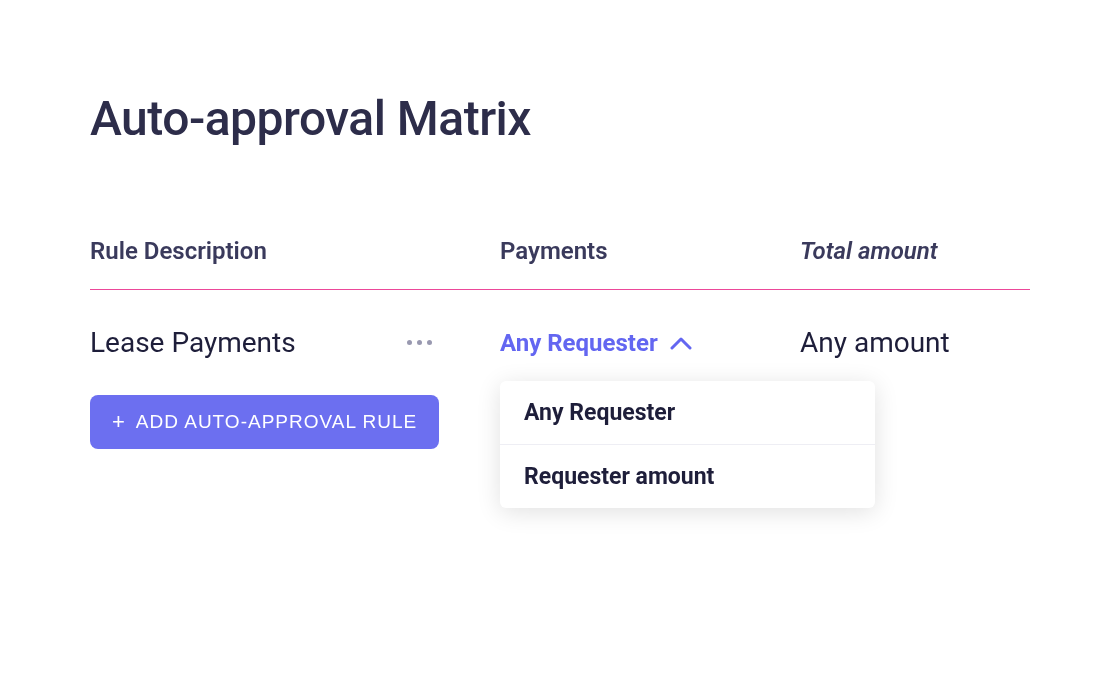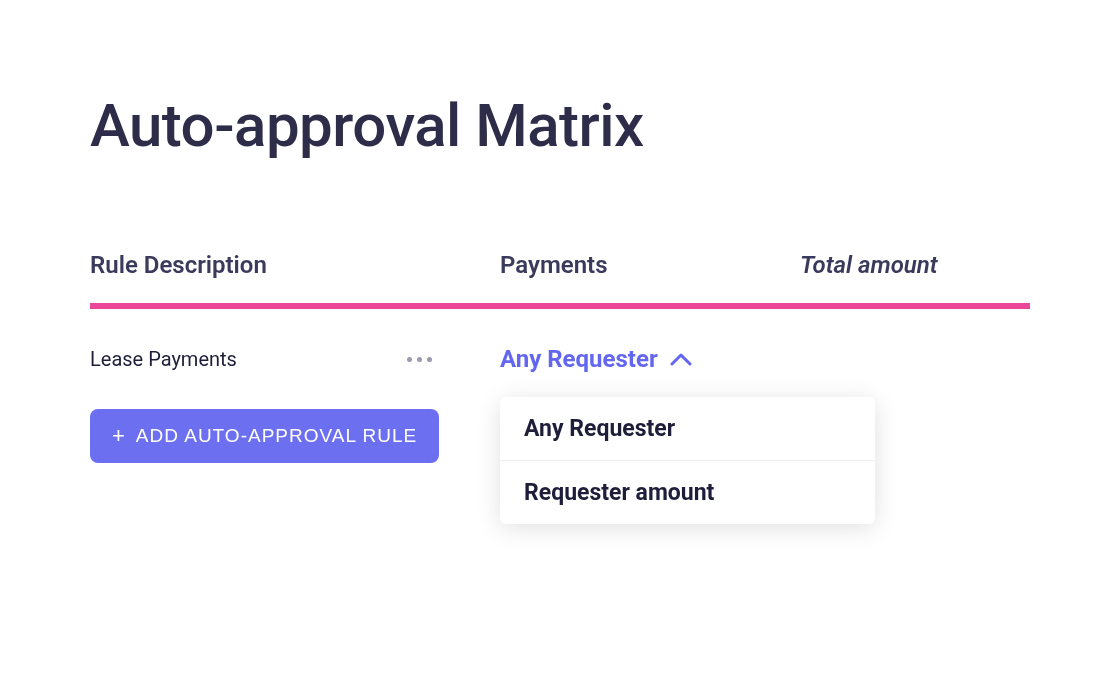--- a/index.html
+++ b/index.html
@@ -18,31 +18,31 @@
     
     .container {
       background: #ffffff;
       border-radius: 24px;
       padding: 90px 90px 40px 90px;
       width: 100%;
       height: 100%;
     }
     
     .page-title {
-      font-size: 60px;
+      font-size: 48px;
       font-weight: 500;
       color: #2d2d4a;
       margin-bottom: 90px;
       letter-spacing: -0.5px;
     }
     
     .table-header {
       display: flex;
       padding-bottom: 24px;
-      border-bottom: 6px solid #ec4899;
+      border-bottom: 1px solid #ec4899;
     }
     
     .col-description {
       width: 410px;
     }
     
     .col-requester {
       width: 300px;
     }
     
@@ -66,21 +66,21 @@
     
     .cell-description {
       width: 410px;
       display: flex;
       align-items: center;
       justify-content: space-between;
       padding-right: 60px;
     }
     
     .cell-text {
-      font-size: 20px;
+      font-size: 28px;
       color: #1e1e3a;
     }
     
     .more-icon {
       display: flex;
       gap: 5px;
       cursor: pointer;
       padding: 8px;
     }
     
@@ -208,20 +208,23 @@
           </svg>
         </span>
       </div>
 
       <div class="dropdown-menu">
         <div class="dropdown-item">Any Requester</div>
         <div class="dropdown-item">Requester amount</div>
       </div>
     </div>
 
+    <div class="cell-amount">
+      <span class="cell-text">Any amount</span>
+    </div>
 
   </div>
   
   <button class="add-button">
     <span class="plus-icon">+</span>
     <span>ADD AUTO-APPROVAL RULE</span>
   </button>
   
 </div>
 

